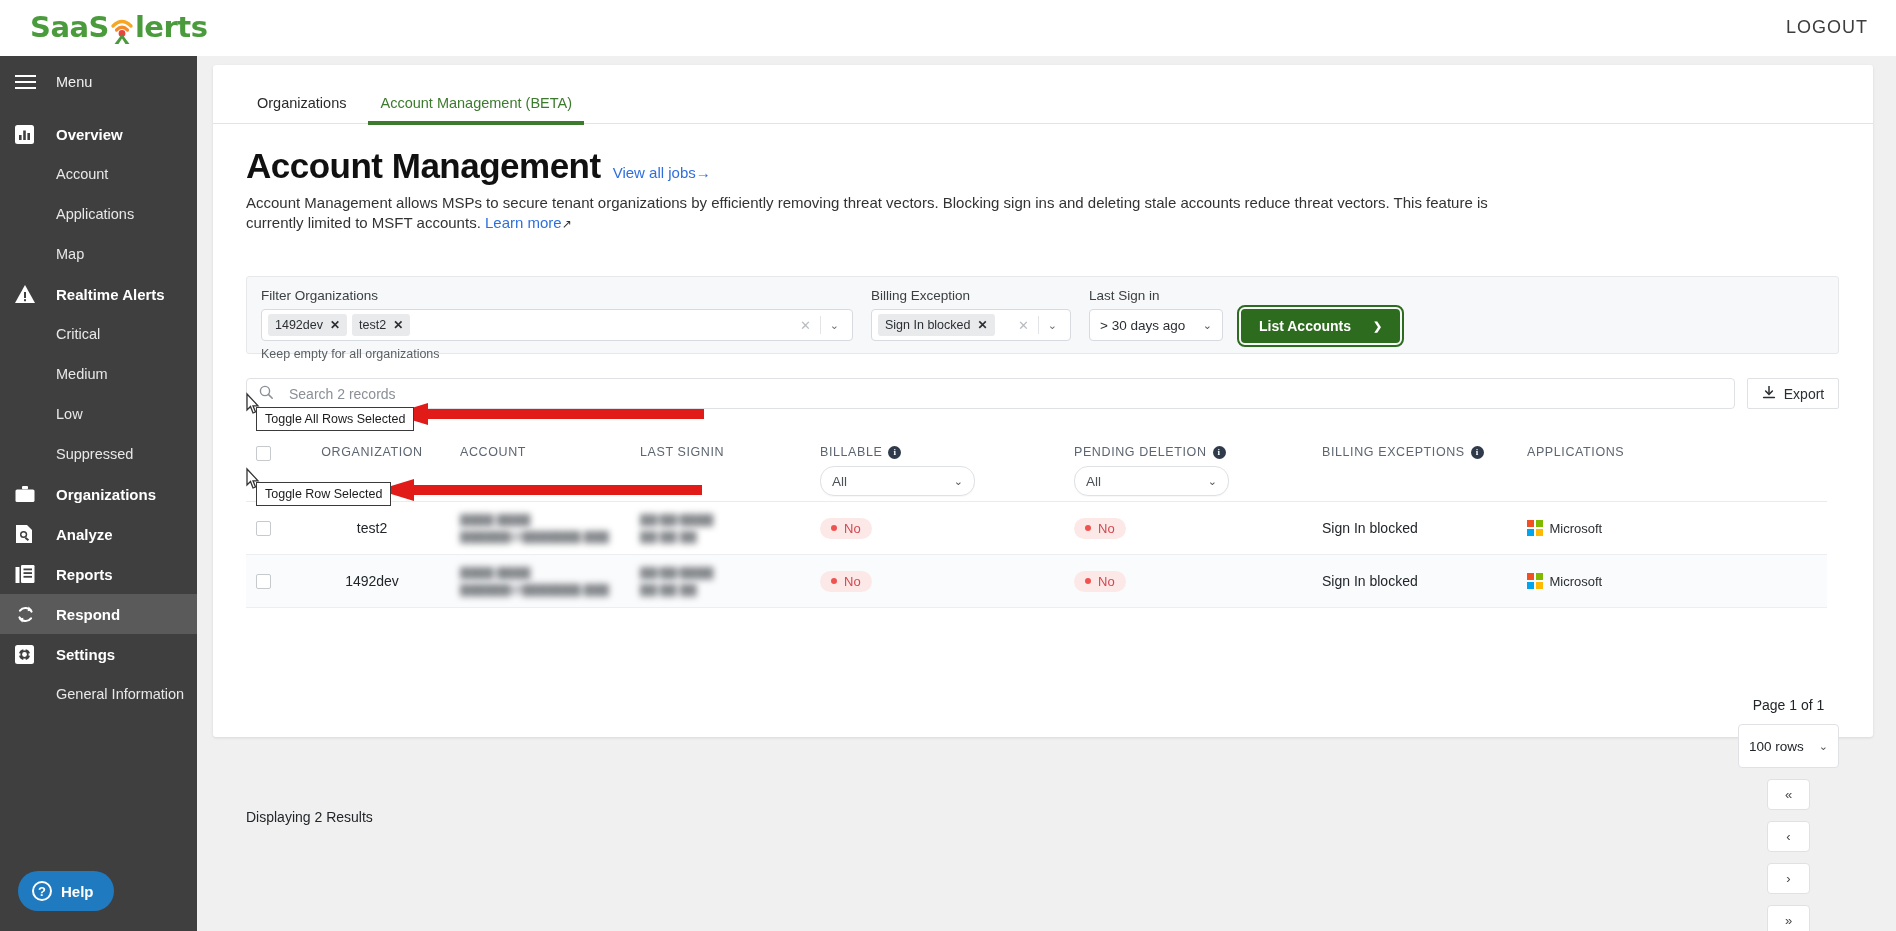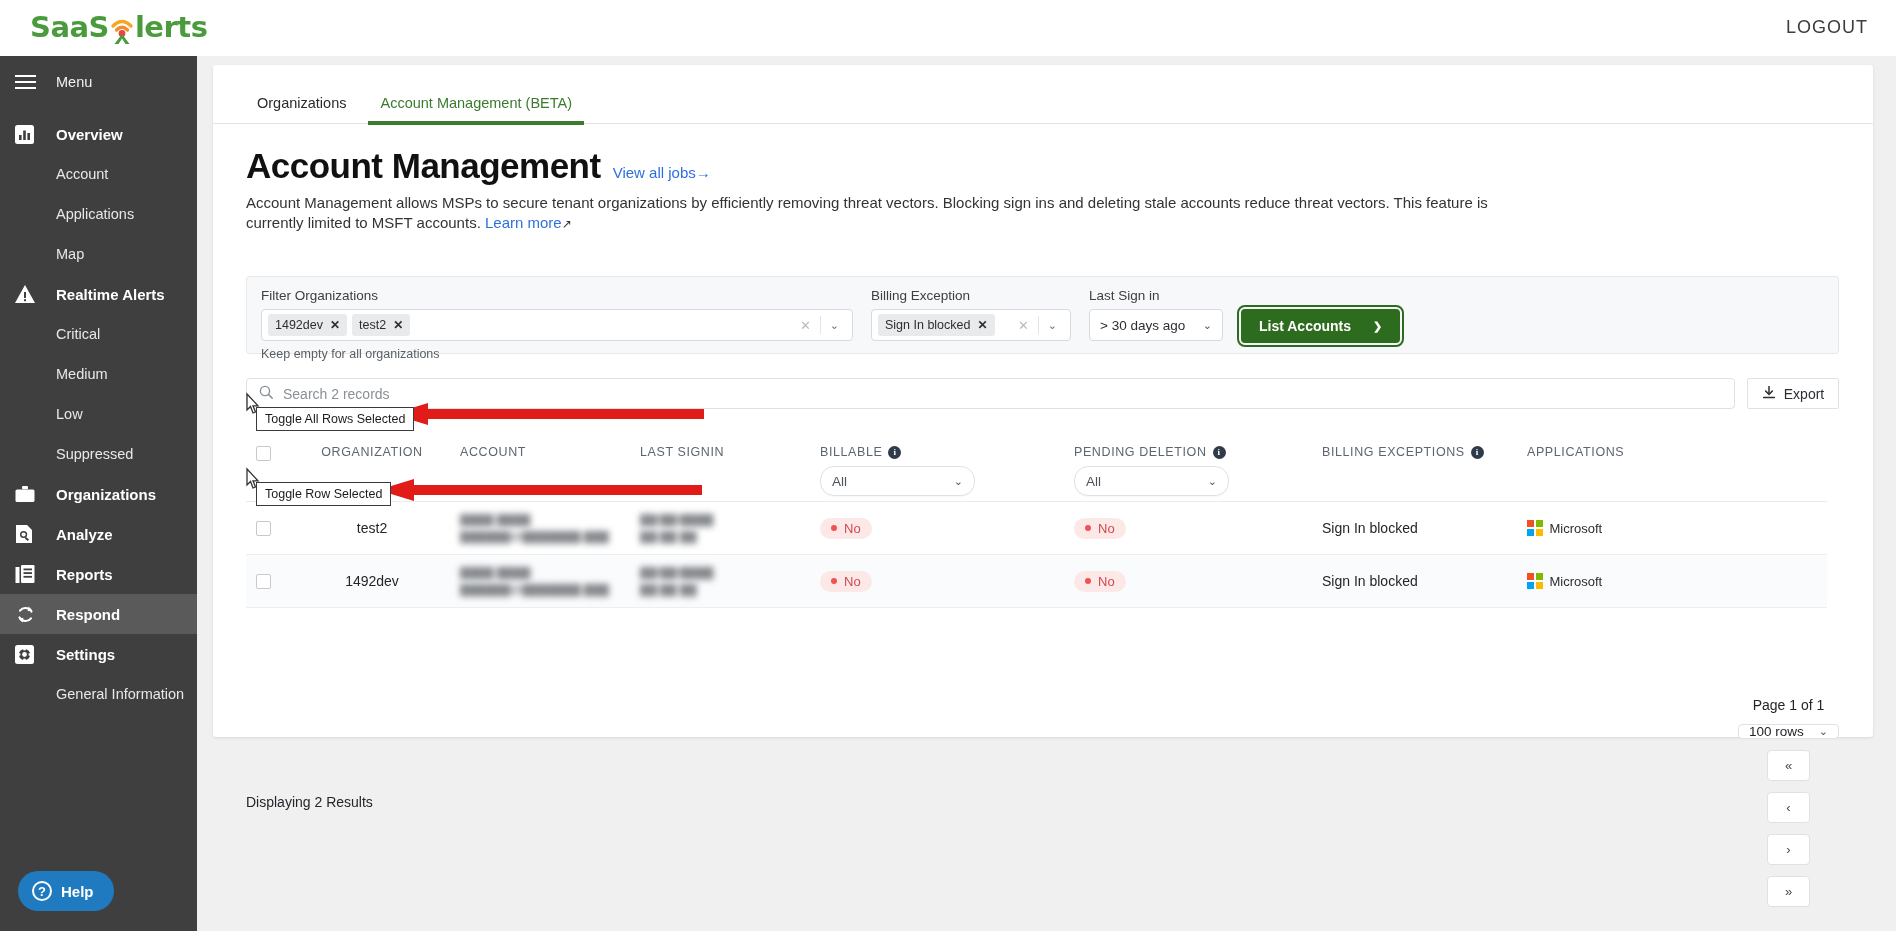--- a/index.html
+++ b/index.html
@@ -133,21 +133,21 @@
     font-size: 14px; font-weight: bold; cursor: pointer;
   }
 
   
   .searchrow {
     position: absolute; left: 33px; right: 34px; top: 313px;
     display: flex; gap: 12px; align-items: center;
   }
   .searchbox {
     flex: 1; height: 31px; border: 1px solid #dfe1e4; border-radius: 4px;
-    display: flex; align-items: center; gap: 10px; padding: 0 12px;
+    display: flex; align-items: center; gap: 16px; padding: 0 12px;
     font-size: 14px; color: #8a9096; background: #fff;
   }
   .export-btn {
     width: 92px; height: 31px; border: 1px solid #dfe1e4; border-radius: 2px;
     display: flex; align-items: center; justify-content: center; gap: 8px;
     font-size: 14px; color: #2b2f33; background: #fff; cursor: pointer;
   }
 
   
   .table { position: absolute; left: 33px; right: 46px; top: 365px; }
@@ -203,21 +203,21 @@
   .ms-sq { display: grid; grid-template-columns: 7px 7px; grid-template-rows: 7px 7px; gap: 1.5px; }
 
   
   .tfoot {
     position: absolute; left: 33px; right: 34px; top: 632px;
     display: flex; align-items: center; justify-content: space-between;
     font-size: 14px; color: #22262a;
   }
   .pager { display: flex; align-items: center; gap: 11px; flex-direction: column; }
   .rows-select {
-    width: 101px; height: 15px; border: 1px solid #dfe1e4; border-radius: 4px;
+    width: 101px; height: 44px; border: 1px solid #dfe1e4; border-radius: 4px;
     display: flex; align-items: center; justify-content: space-between;
     padding: 0 10px; font-size: 13.5px; background: #fff; cursor: pointer;
   }
   .pbtn {
     width: 43px; height: 31px; border: 1px solid #dfe1e4; border-radius: 4px;
     display: flex; align-items: center; justify-content: center;
     font-size: 13px; color: #44484c; background: #fff; cursor: pointer;
   }
 
   

